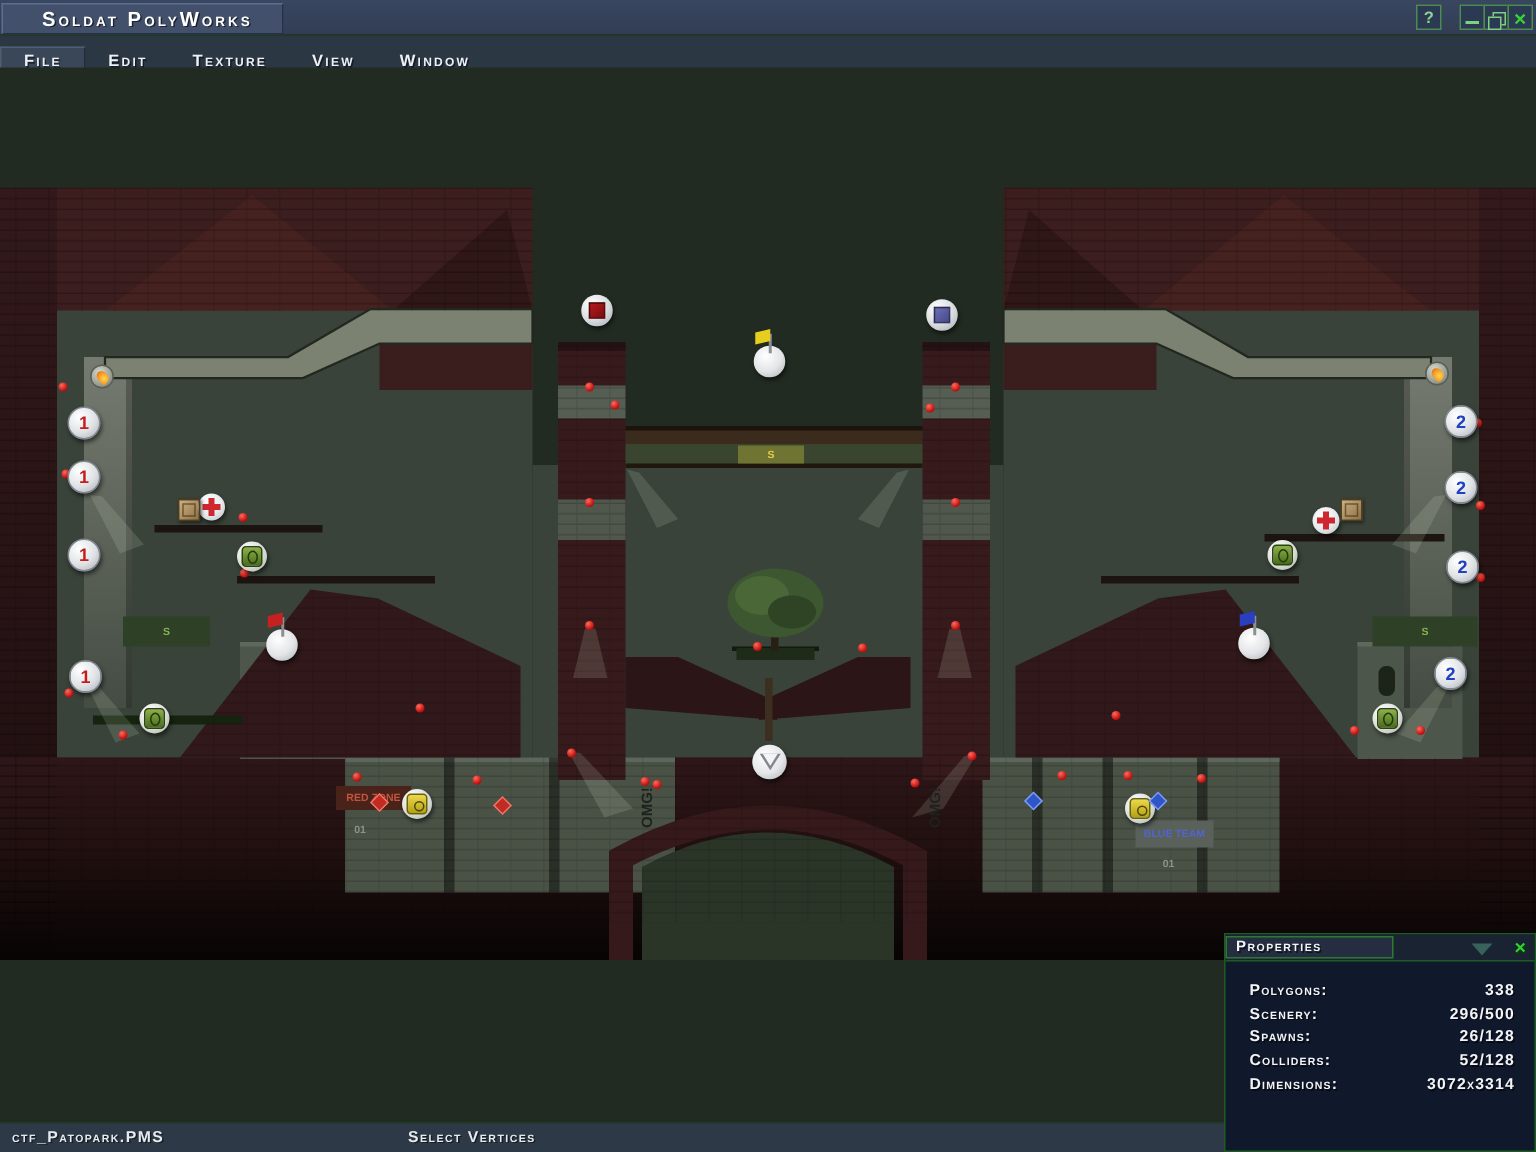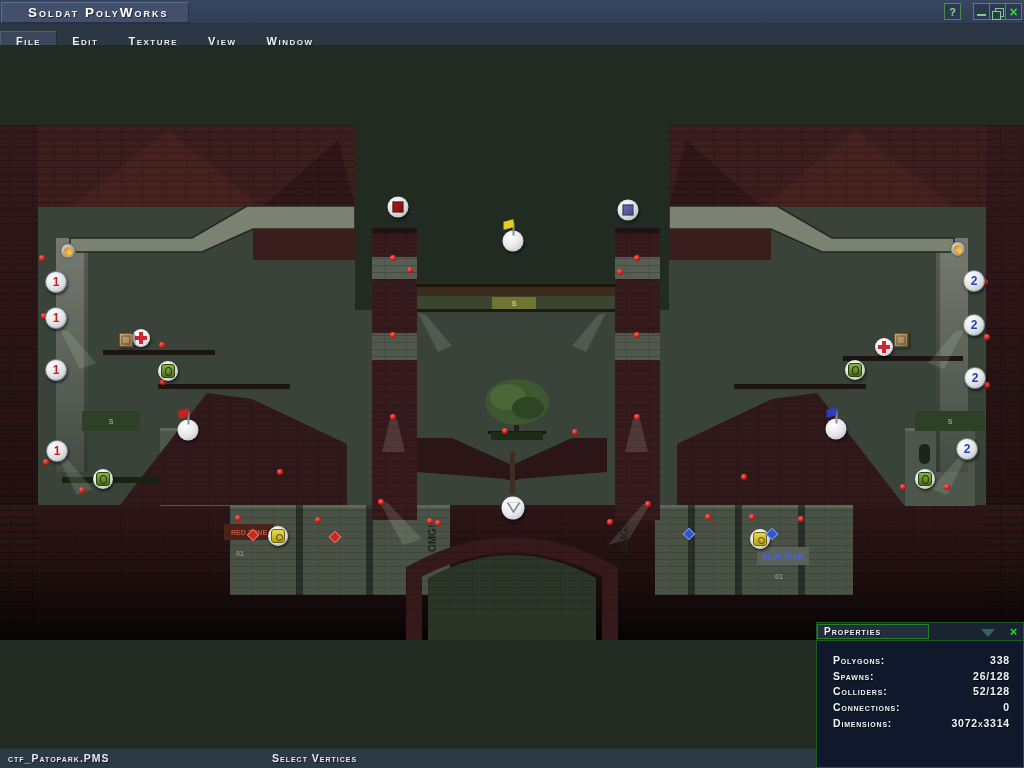--- a/index.html
+++ b/index.html
@@ -413,30 +413,30 @@
       </div>
       <div class="panel-collapse"></div>
       <div class="panel-close">×</div>
     </div>
     <div class="panel-body">
       <div class="prow">
         <span>Polygons:</span>
         <span>338</span>
       </div>
       <div class="prow">
+        <span>Scenery:</span>
+        <span>296/500</span>
+      </div>
+      <div class="prow">
         <span>Spawns:</span>
         <span>26/128</span>
       </div>
       <div class="prow">
         <span>Colliders:</span>
         <span>52/128</span>
-      </div>
-      <div class="prow">
-        <span>Connections:</span>
-        <span>0</span>
       </div>
       <div class="prow">
         <span>Dimensions:</span>
         <span>3072x3314</span>
       </div>
     </div>
   </div>
 
   <div class="statusbar">
     <span class="sitem s-file">ctf_Patopark.PMS</span>

